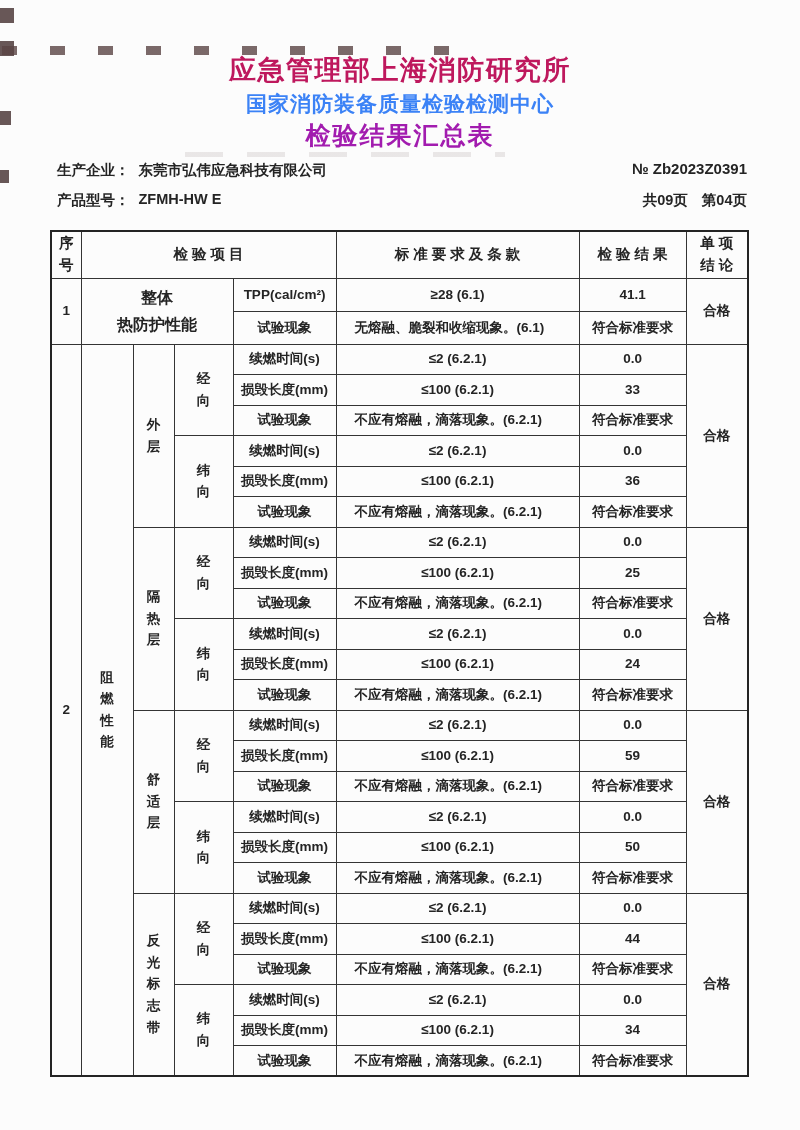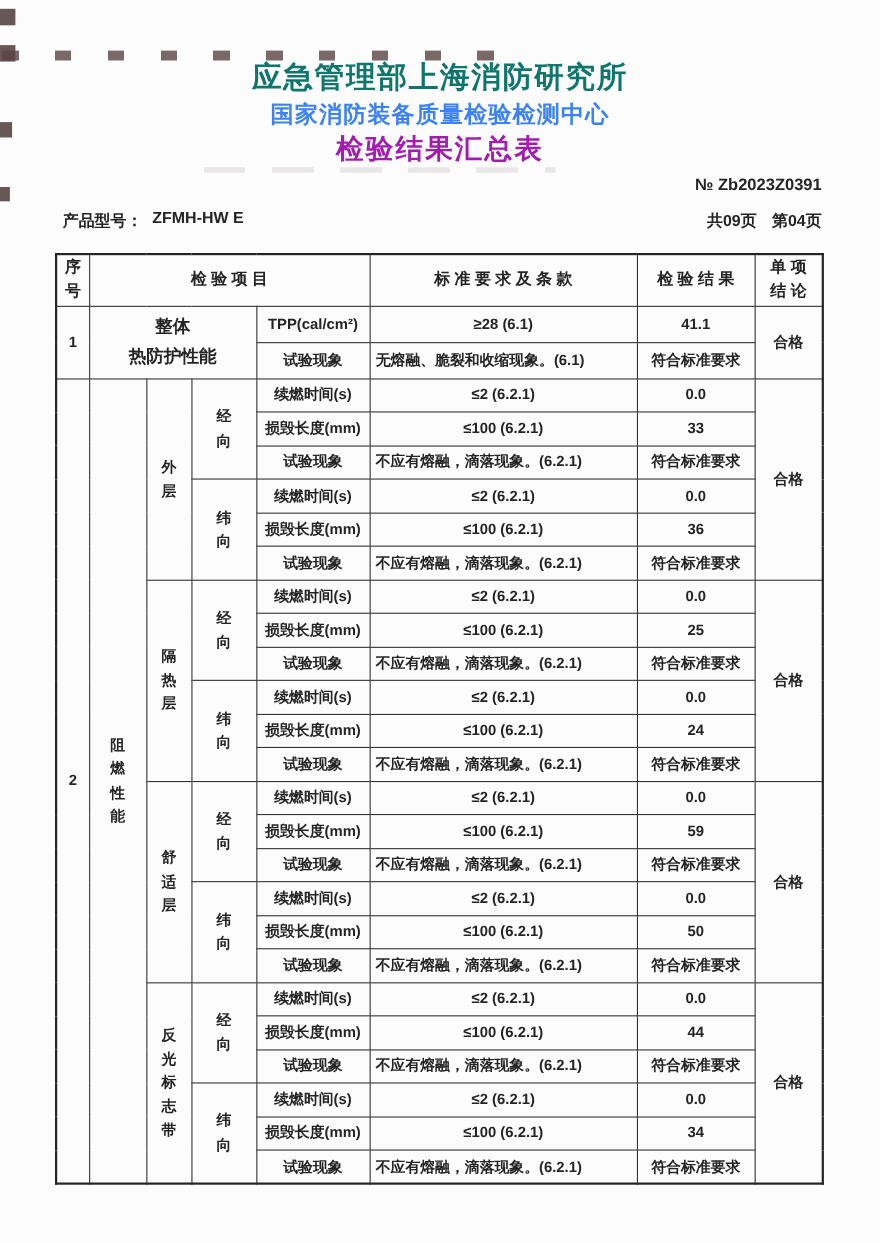--- a/index.html
+++ b/index.html
@@ -8,21 +8,21 @@
 
   
   .artifact { position:absolute; background:#4e3a3a; opacity:.85; }
   .dash-row { position:absolute; left:2px; top:46px; width:476px; height:9px; opacity:.8;
     background:repeating-linear-gradient(90deg,#5a4444 0 15px,transparent 15px 48px); }
   .dash-faint { position:absolute; left:185px; top:152px; width:320px; height:5px; opacity:.9;
     background:repeating-linear-gradient(90deg,#e7e4e4 0 38px,transparent 38px 62px); }
 
   
   .t1 { position:absolute; top:52px; left:0; width:100%; text-align:center;
-        font-size:27px; font-weight:700; letter-spacing:1.5px; color:#0f766e; }
+        font-size:27px; font-weight:700; letter-spacing:1.5px; color:#be185d; }
   .t2 { position:absolute; top:90px; left:0; width:100%; text-align:center;
         font-size:21px; font-weight:700; letter-spacing:1px; color:#3b82f6; }
   .t3 { position:absolute; top:119px; left:0; width:100%; text-align:center;
         font-size:25px; font-weight:700; letter-spacing:2px; color:#a21caf; }
 
   
   .info { position:absolute; font-size:14.5px; font-weight:700; color:#242424; display:flex; gap:9px; white-space:nowrap; }
   .info-left1 { left:57px; top:161px; }
   .info-left2 { left:57px; top:191px; }
   .info-right1 { right:53px; top:160px; font-size:15px; }
@@ -32,39 +32,43 @@
   table.results { position:absolute; left:50px; top:230px; width:697px; height:845px;
     border-collapse:collapse; table-layout:fixed; border:2.5px solid #242424; }
   th, td { border:1px solid #343434; text-align:center; vertical-align:middle;
     font-size:13.5px; font-weight:600; color:#242424; padding:0 2px;
     white-space:pre-line; overflow:hidden; line-height:1.45; }
   th { font-size:14.5px; font-weight:700; line-height:1.5; }
   thead tr { height:47px; }
   tbody tr { height:30.5px; }
   tbody tr:nth-child(-n+2) { height:33px; }
   td.vert { line-height:1.6; }
-  td.al { text-align:left; padding-left:5px; }
+  td.al { text-align:left; padding-left:18px; }
   td.big { font-size:16px; line-height:1.7; }
 </style>
 </head>
 <body>
 
 <div class="page">
 
   <div class="artifact" style="left:0;top:8px;width:14px;height:15px;"></div>
   <div class="artifact" style="left:0;top:41px;width:14px;height:15px;"></div>
   <div class="dash-row"></div>
   <div class="artifact" style="left:0;top:111px;width:11px;height:14px;"></div>
   <div class="artifact" style="left:0;top:170px;width:9px;height:13px;"></div>
   <div class="dash-faint"></div>
 
   <div class="t1">应急管理部上海消防研究所</div>
   <div class="t2">国家消防装备质量检验检测中心</div>
   <div class="t3">检验结果汇总表</div>
 
+  <div class="info info-left1">
+    <span>生产企业：</span>
+    <span>东莞市弘伟应急科技有限公司</span>
+  </div>
   <div class="info info-right1">№ Zb2023Z0391</div>
 
   <div class="info info-left2">
     <span>产品型号：</span>
     <span>ZFMH-HW E</span>
   </div>
   <div class="info info-right2">
     <span>共09页</span>
     <span>第04页</span>
   </div>

